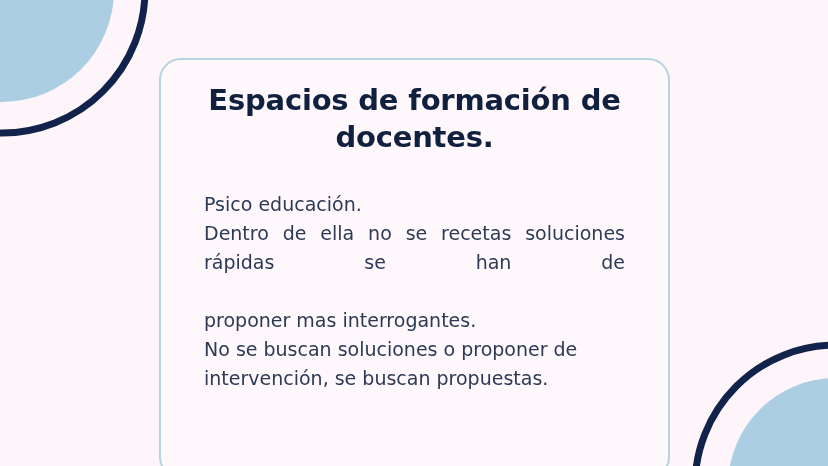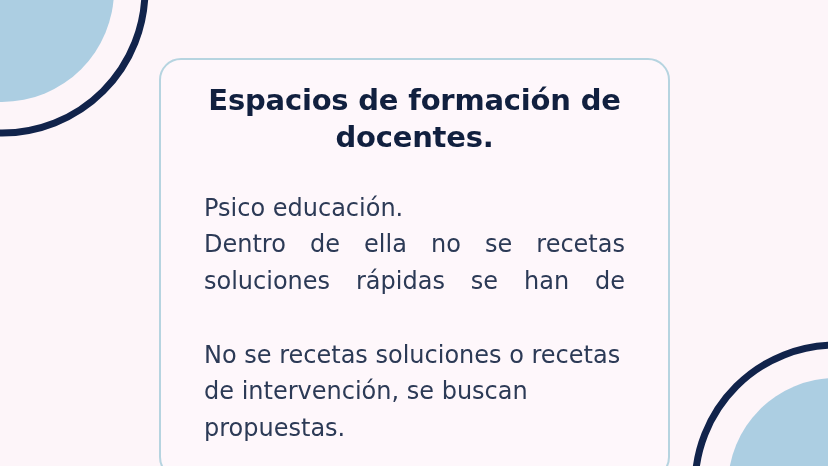--- a/index.html
+++ b/index.html
@@ -58,21 +58,21 @@
     letter-spacing: -0.2px;
     color: #11203f;
     text-align: center;
   }
 
   #card-body {
     margin: 0;
     padding: 0 1px;
     margin-top: 34px;
     font-family: "DejaVu Sans", sans-serif;
-    font-size: 24px;
+    font-size: 19px;
     line-height: 1.53;
     font-weight: 400;
     color: #2c3a56;
     text-align: justify;
     text-justify: inter-word;
   }
   
   #card-body .just {
     display: block;
     text-align: justify;
@@ -103,17 +103,18 @@
     <circle cx="836" cy="486" r="141" fill="none" stroke="#11234b" stroke-width="7"></circle>
   </svg>
 
   <div id="content-card">
 
     <h1 id="card-title">Espacios de formación de docentes.</h1>
 
     <div id="card-body">
       <span class="left">Psico educación.</span>
       <span class="just">Dentro de ella no se recetas soluciones rápidas se han de</span>
-      <span class="left">No se recetas soluciones o recetas de intervención, se buscan propuestas.</span>
+      <span class="left">proponer mas interrogantes.</span>
+      <span class="left">No se buscan soluciones o proponer de intervención, se buscan propuestas.</span>
     </div>
 
   </div>
 </div>
 
 </body></html>

